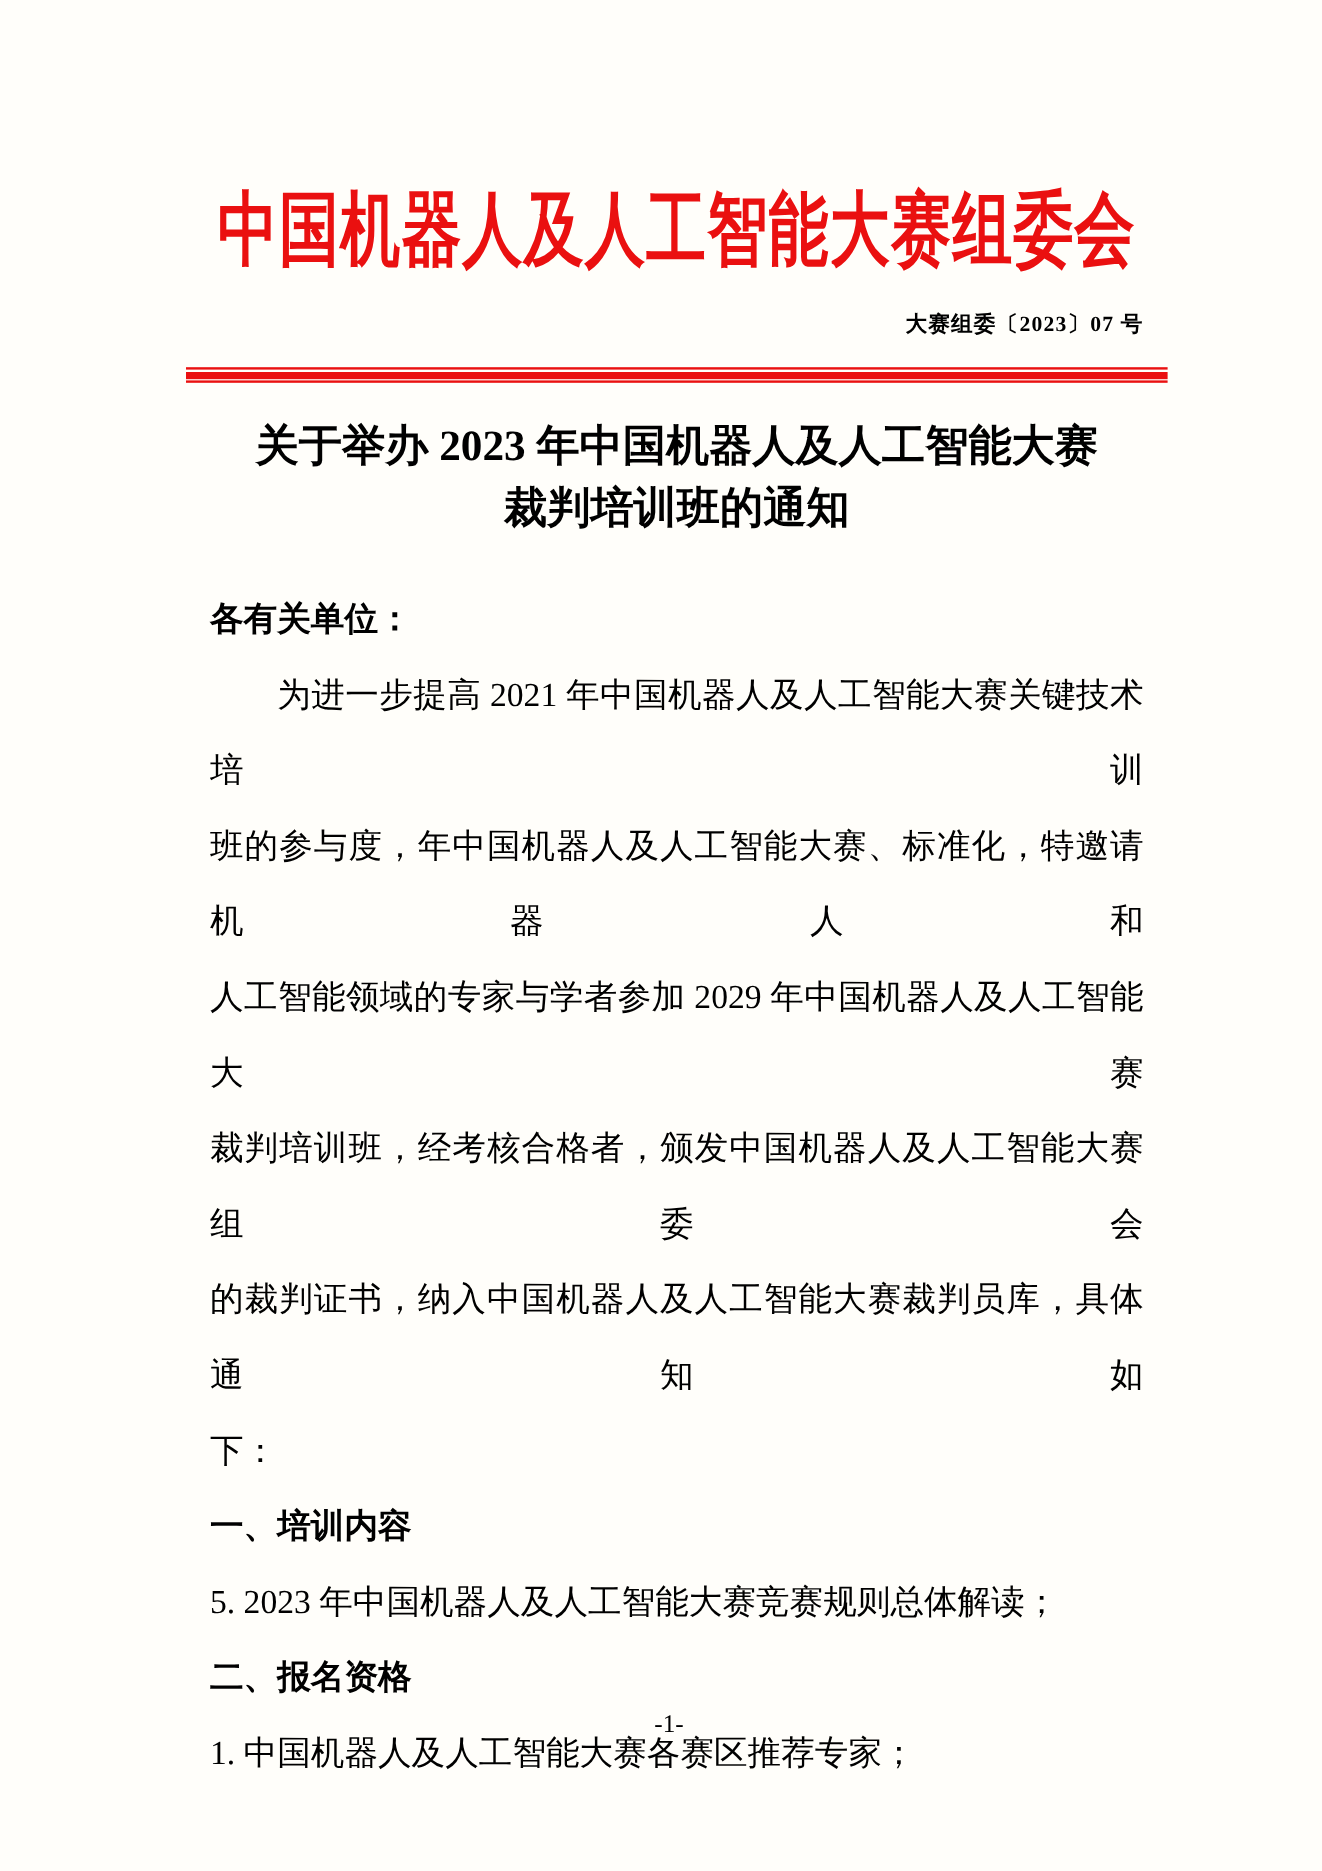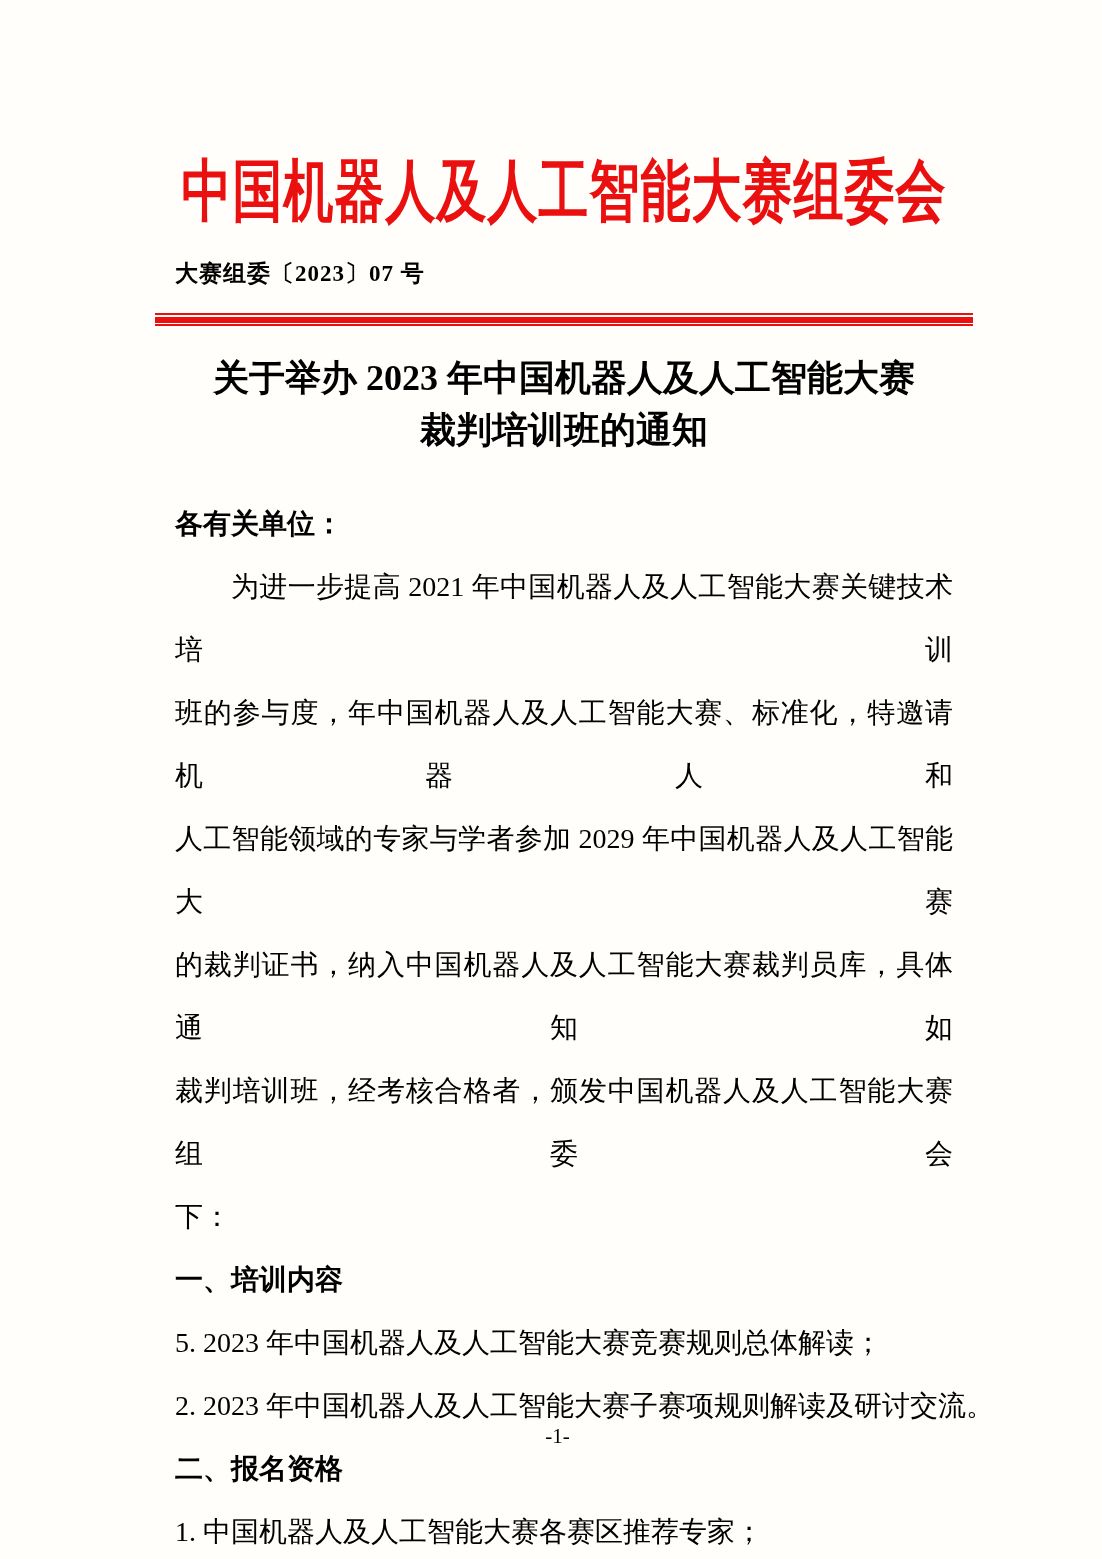--- a/index.html
+++ b/index.html
@@ -24,23 +24,23 @@
     text-align: center;
     line-height: 82px;
     letter-spacing: 1px;
     color: var(--accent, #ea1010);
     transform: scaleY(1.35);
     transform-origin: center;
     white-space: nowrap;
   }
   .doc-number {
     margin-top: 26px;
-    font-size: 23px;
+    font-size: 18px;
     font-weight: 700;
-    text-align: left;
+    text-align: right;
     letter-spacing: 1px;
   }
   .red-rule { margin: 24px -20px 0 -20px; }
   .red-rule .bar-thin  { height: 2px; background: var(--accent, #ea1010); }
   .red-rule .bar-gap2  { height: 2px; }
   .red-rule .bar-thick { height: 6px; background: var(--accent, #ea1010); }
   .red-rule .bar-gap1  { height: 1px; }
 
   .doc-title {
     margin-top: 26px;
@@ -95,27 +95,26 @@
       <div class="line">裁判培训班的通知</div>
     </div>
 
     <div class="body-text">
 
       <div class="line bold">各有关单位：</div>
 
       <div class="justify indent">为进一步提高 2021 年中国机器人及人工智能大赛关键技术培训</div>
       <div class="justify">班的参与度，年中国机器人及人工智能大赛、标准化，特邀请机器人和</div>
       <div class="justify">人工智能领域的专家与学者参加 2029 年中国机器人及人工智能大赛</div>
+      <div class="justify">裁判培训班，经考核合格者，颁发中国机器人及人工智能大赛组委会</div>
       <div class="justify">的裁判证书，纳入中国机器人及人工智能大赛裁判员库，具体通知如</div>
-      <div class="justify">裁判培训班，经考核合格者，颁发中国机器人及人工智能大赛组委会</div>
       <div class="line">下：</div>
 
       <div class="line bold">一、培训内容</div>
       <div class="line">5. 2023 年中国机器人及人工智能大赛竞赛规则总体解读；</div>
-      <div class="line">2. 2023 年中国机器人及人工智能大赛子赛项规则解读及研讨交流。</div>
 
       <div class="line bold">二、报名资格</div>
       <div class="line">1. 中国机器人及人工智能大赛各赛区推荐专家；</div>
 
     </div>
   </div>
 
   <div class="page-num">-1-</div>
 </div>
 

